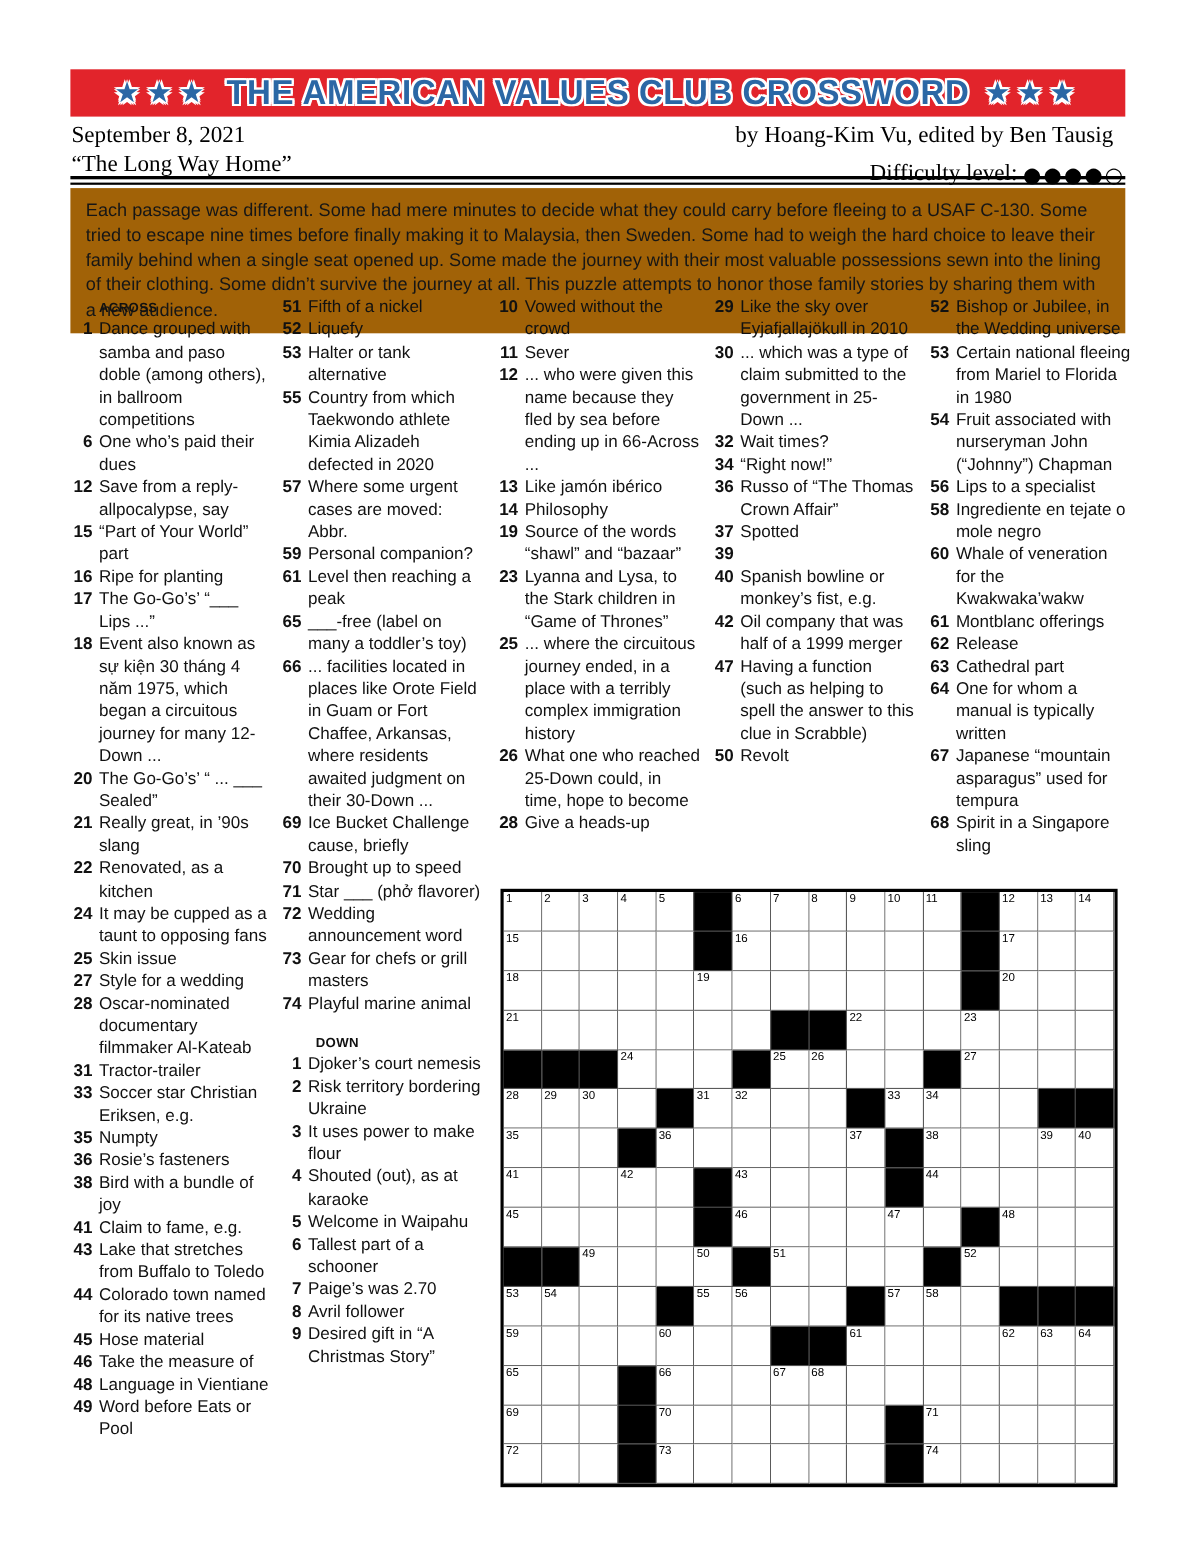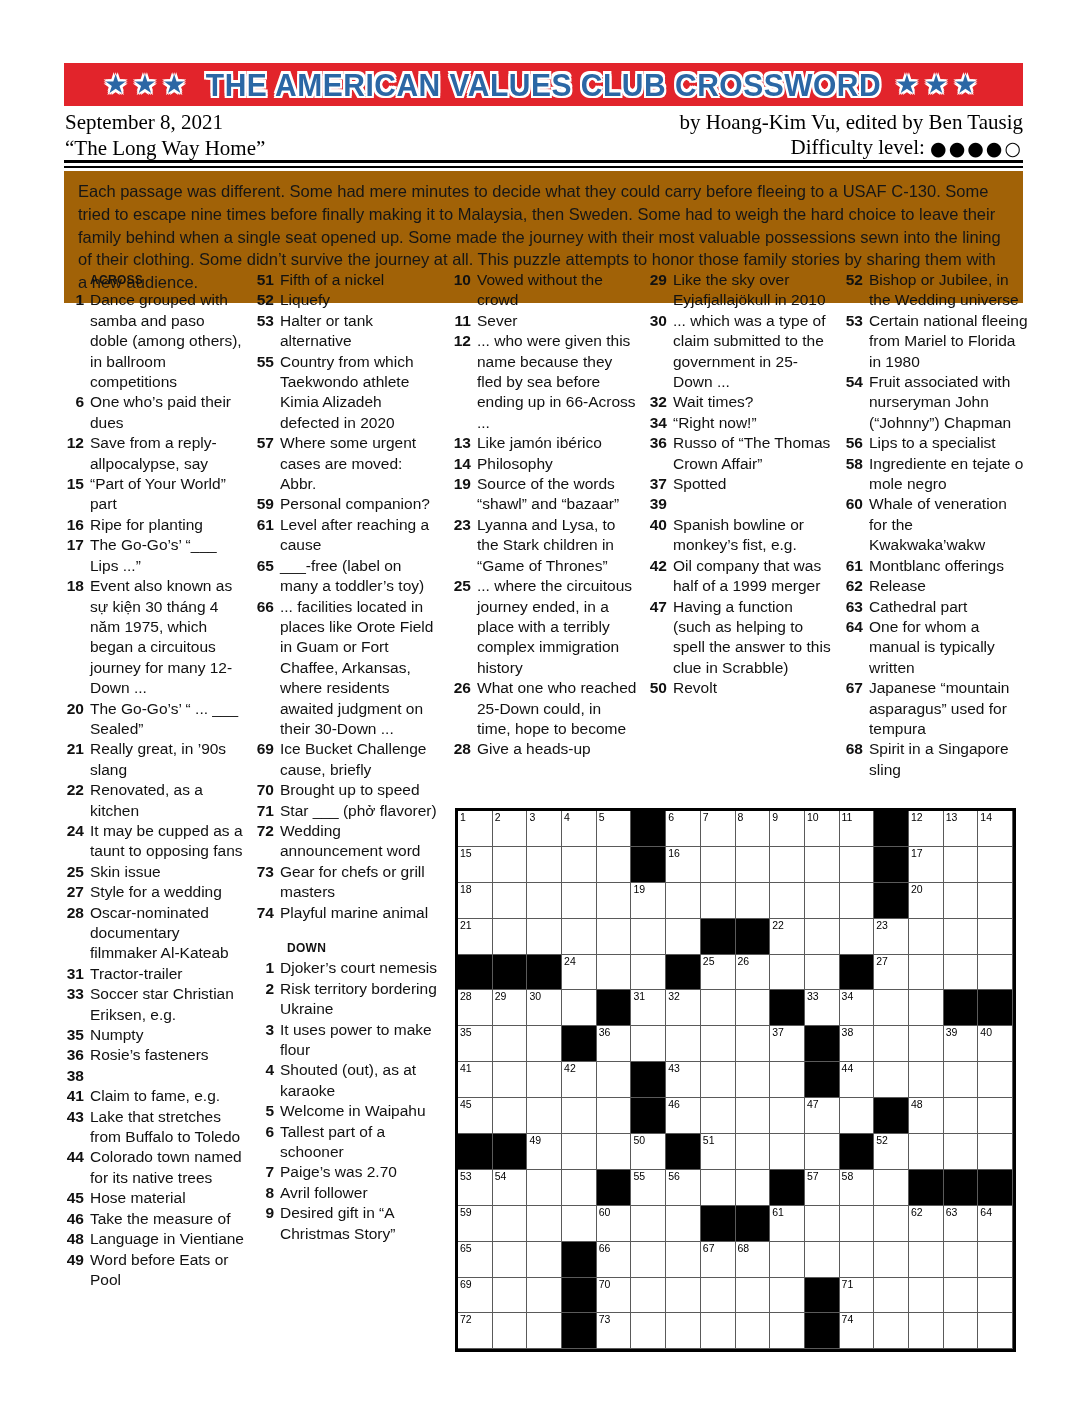--- a/index.html
+++ b/index.html
@@ -11,22 +11,22 @@
           font-size:30px;letter-spacing:.5px;color:#2b67a5;padding:0 14px;
           transform:scaleY(1.05);
           text-shadow:-2px -2px 0 #fff,2px -2px 0 #fff,-2px 2px 0 #fff,2px 2px 0 #fff,
                       0 -2px 0 #fff,0 2px 0 #fff,-2px 0 0 #fff,2px 0 0 #fff;}
   .stars{font-size:26px;color:#2b67a5;letter-spacing:6px;
           text-shadow:-2px -2px 0 #fff,2px -2px 0 #fff,-2px 2px 0 #fff,2px 2px 0 #fff,
                       0 -2px 0 #fff,0 2px 0 #fff,-2px 0 0 #fff,2px 0 0 #fff;}
   .meta{position:absolute;font-family:"Liberation Serif","DejaVu Serif",serif;font-size:21px;color:#000;}
   .m-date{left:65px;top:110px;}
   .m-title{left:65px;top:136px;}
-  .m-byline{right:65px;top:110px;text-align:left;}
-  .m-diff{right:65px;top:135px;}
+  .m-byline{right:76px;top:110px;text-align:left;}
+  .m-diff{right:65px;top:145px;}
   .dots{font-family:"DejaVu Sans",sans-serif;font-size:19px;letter-spacing:2px;vertical-align:-1px;}
   .rule{position:absolute;left:64px;top:160px;width:959px;height:3px;
         border-top:3px solid #000;border-bottom:2px solid #000;}
   .intro{position:absolute;left:64px;top:171px;width:931px;padding:9px 14px;background:#a16207;
          font-size:16.5px;line-height:1.38;color:#161616;}
   .cluecol{position:absolute;top:270px;}
   .clue{display:flex;align-items:flex-start;font-size:15.5px;line-height:20.4px;}
   .cnumcol{flex:0 0 24px;text-align:right;font-weight:bold;padding-right:6px;}
   .ctext{flex:1 1 auto;}
   .clue-heading{font-weight:bold;font-size:12px;line-height:20.4px;letter-spacing:.3px;margin-left:30px;}
@@ -128,20 +128,21 @@
       <div class="clue">
         <span class="cnumcol">35</span>
         <span class="ctext">Numpty</span>
       </div>
       <div class="clue">
         <span class="cnumcol">36</span>
         <span class="ctext">Rosie’s fasteners</span>
       </div>
       <div class="clue">
         <span class="cnumcol">38</span>
+        <span class="ctext">Bird with a bundle of joy</span>
       </div>
       <div class="clue">
         <span class="cnumcol">41</span>
         <span class="ctext">Claim to fame, e.g.</span>
       </div>
       <div class="clue">
         <span class="cnumcol">43</span>
         <span class="ctext">Lake that stretches from Buffalo to Toledo</span>
       </div>
       <div class="clue">
@@ -185,21 +186,21 @@
       <div class="clue">
         <span class="cnumcol">57</span>
         <span class="ctext">Where some urgent cases are moved: Abbr.</span>
       </div>
       <div class="clue">
         <span class="cnumcol">59</span>
         <span class="ctext">Personal companion?</span>
       </div>
       <div class="clue">
         <span class="cnumcol">61</span>
-        <span class="ctext">Level after reaching a cause</span>
+        <span class="ctext">Level then reaching a peak</span>
       </div>
       <div class="clue">
         <span class="cnumcol">65</span>
         <span class="ctext">___-free (label on many a toddler’s toy)</span>
       </div>
       <div class="clue">
         <span class="cnumcol">66</span>
         <span class="ctext">... facilities located in places like Orote Field in Guam or Fort Chaffee, Arkansas, where residents awaited judgment on their 30-Down ...</span>
       </div>
       <div class="clue">

